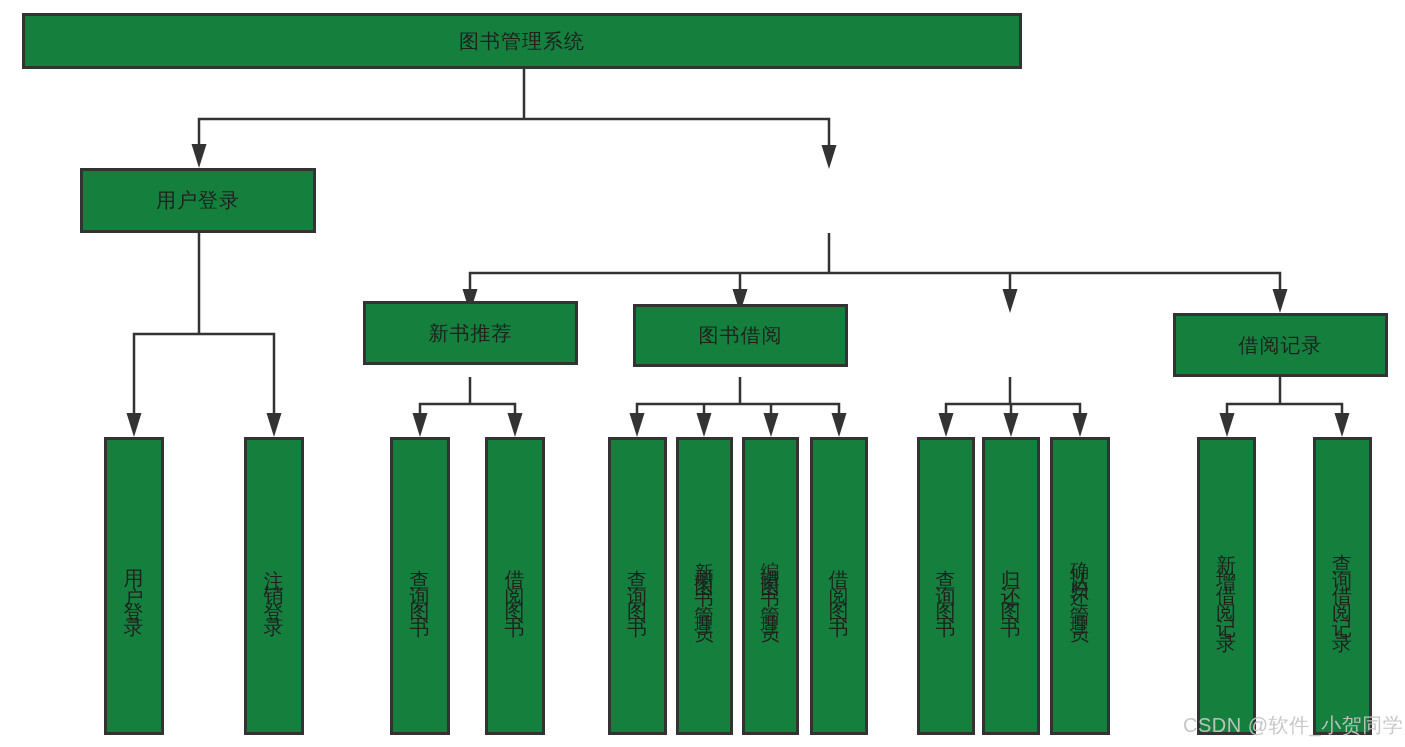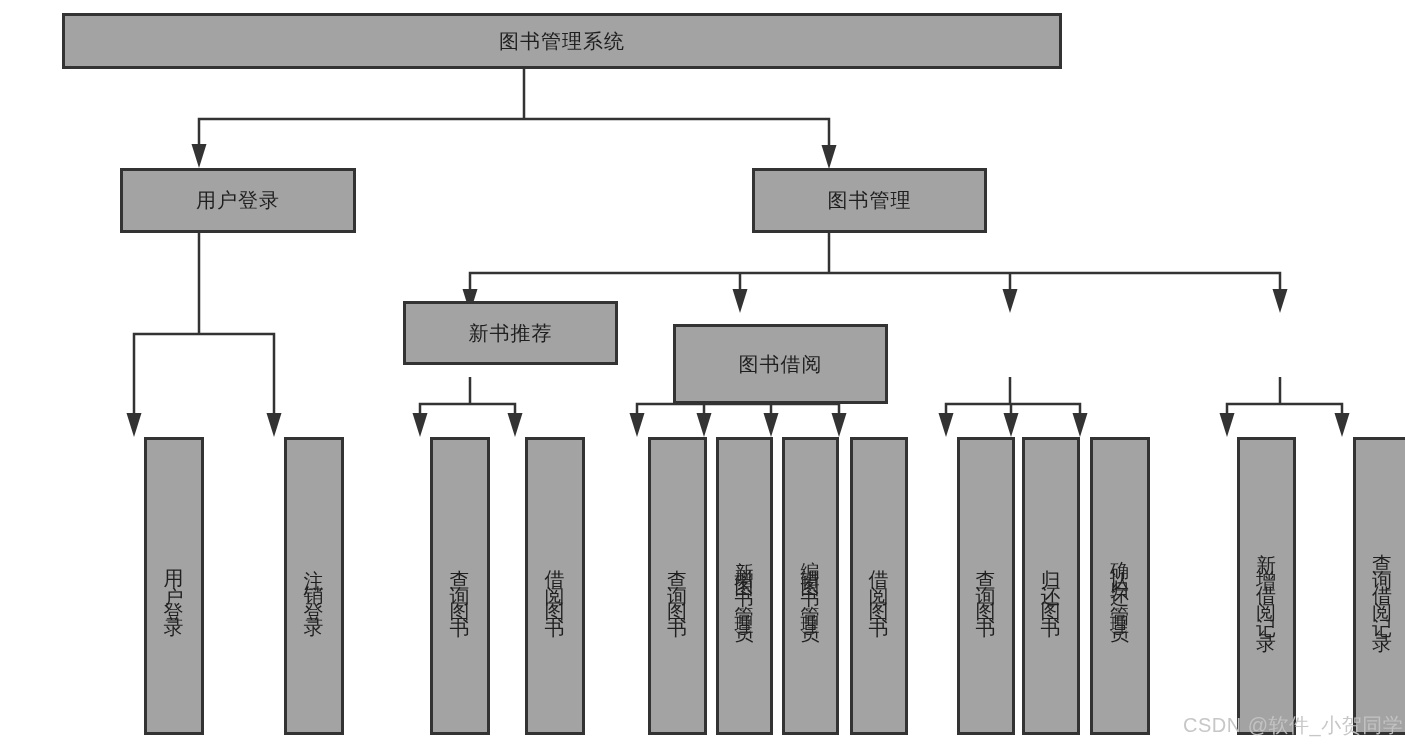--- a/index.html
+++ b/index.html
@@ -8,30 +8,29 @@
     width:1405px;height:747px;
     background:#ffffff;
     font-family:"Liberation Sans","DejaVu Sans",sans-serif;
     overflow:hidden;
   }
   .wires{position:absolute;left:0;top:0;width:1405px;height:747px;}
   .node{
     position:absolute;
     box-sizing:border-box;
     border:3px solid #333333;
-    background:#a3a3a3;
+    background:#15803d;
     display:flex;
     align-items:center;
     justify-content:center;
     color:#1f1f1f;
     font-size:20px;
     letter-spacing:1px;
     text-align:left;
     z-index:2;
-    margin-left:40px;
   }
   .node.v{
     writing-mode:vertical-rl;
     font-size:20px;
     letter-spacing:16px;
     line-height:1;
   }
   .node.v.long{
     font-size:19px;
     letter-spacing:9px;
@@ -87,24 +86,24 @@
       <polygon points="1003.5,413 1018.5,413 1011,437"></polygon>
       <polygon points="1072.5,413 1087.5,413 1080,437"></polygon>
       <polygon points="1219.5,413 1234.5,413 1227,437"></polygon>
       <polygon points="1334.5,413 1349.5,413 1342,437"></polygon>
     </g>
   </svg>
 
   <div class="node" style="left:22px;top:13px;width:1000px;height:56px">图书管理系统</div>
 
   <div class="node" style="left:80px;top:168px;width:236px;height:65px">用户登录</div>
-  <div class="node" style="left:712px;top:168px;width:235px;height:65px">图书管理</div>
 
   <div class="node" style="left:363px;top:301px;width:215px;height:64px">新书推荐</div>
-  <div class="node" style="left:633px;top:324px;width:215px;height:80px">图书借阅</div>
+  <div class="node" style="left:633px;top:304px;width:215px;height:63px">图书借阅</div>
+  <div class="node" style="left:1173px;top:313px;width:215px;height:64px">借阅记录</div>
 
   <div class="node v" style="left:104px;top:437px;width:60px;height:298px">用户登录</div>
   <div class="node v" style="left:244px;top:437px;width:60px;height:298px">注销登录</div>
 
   <div class="node v" style="left:390px;top:437px;width:60px;height:298px">查询图书</div>
   <div class="node v" style="left:485px;top:437px;width:60px;height:298px">借阅图书</div>
 
   <div class="node v" style="left:608px;top:437px;width:59px;height:298px">查询图书</div>
   <div class="node v long" style="left:676px;top:437px;width:57px;height:298px">新增图书（管理员）</div>
   <div class="node v long" style="left:742px;top:437px;width:57px;height:298px">编辑图书（管理员）</div>

